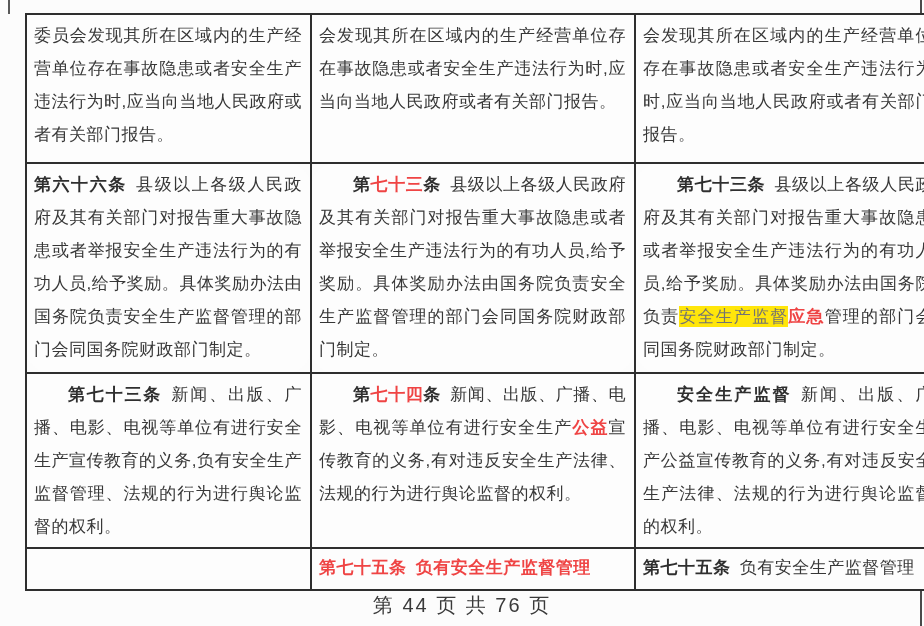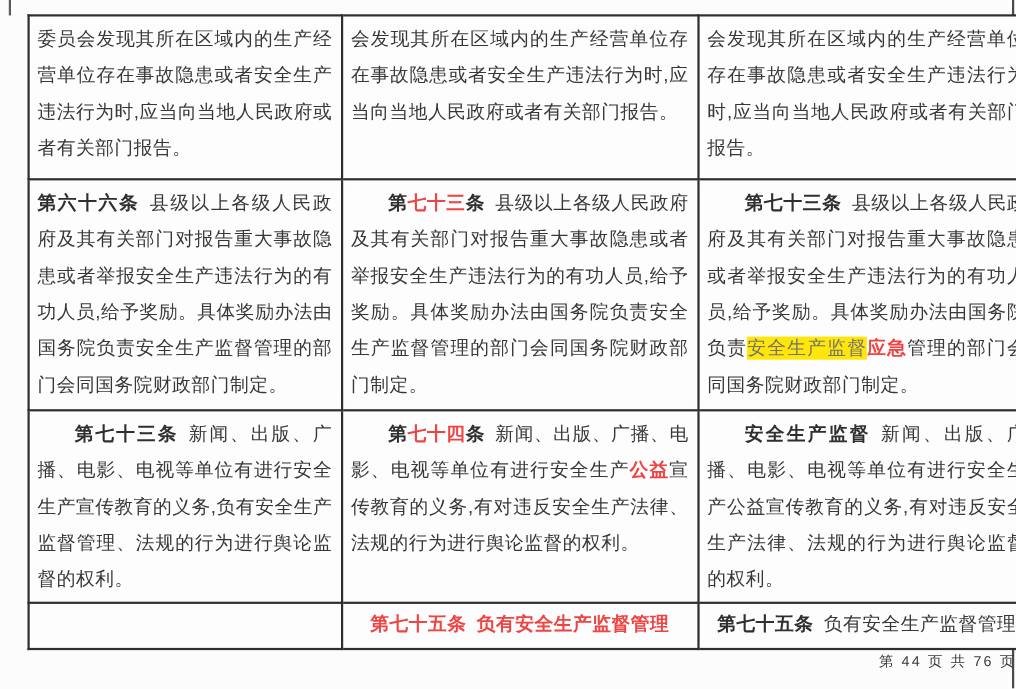--- a/index.html
+++ b/index.html
@@ -33,24 +33,24 @@
   tr.r1 td{height:139px;}
   tr.r2 td{height:200px;border-radius:25px;}
   tr.r3 td{height:165px;}
   tr.r4 td{height:32px;}
   td p{margin:0;text-align:justify;}
   p.indent{text-indent:2em;}
   .art{font-weight:bold;color:#2f2f2f;margin-right:0.55em;}
   .red{color:#ef4444;}
   b.red, .art .red{font-weight:bold;}
   mark.hl{background:#ffe60a;color:#737373;padding:1px 0;}
-  tr.r4 p{text-align:center;text-indent:0;line-height:30px;white-space:nowrap;}
+  tr.r4 p{text-indent:0;line-height:30px;white-space:nowrap;}
   .footer{
     position:absolute;left:0;top:592px;width:924px;
-    text-align:right;font-size:13px;color:#3a3a3a;letter-spacing:2px;
+    text-align:center;font-size:20px;color:#3a3a3a;letter-spacing:2px;
   }
 </style>
 </head>
 <body>
 
 <div class="page">
   <div class="edge-left"></div>
   <div class="edge-right"></div>
 
   <table class="law">

